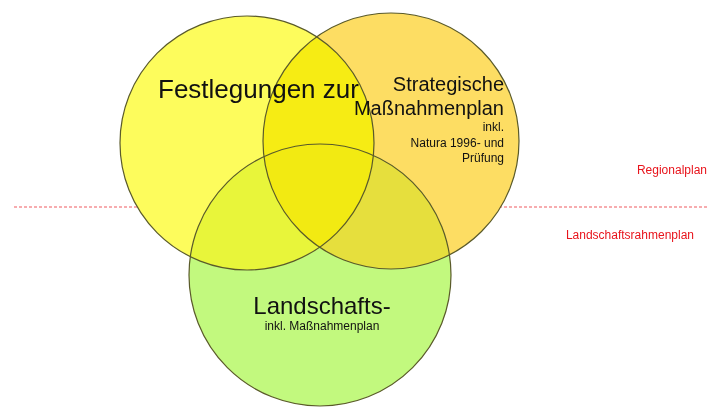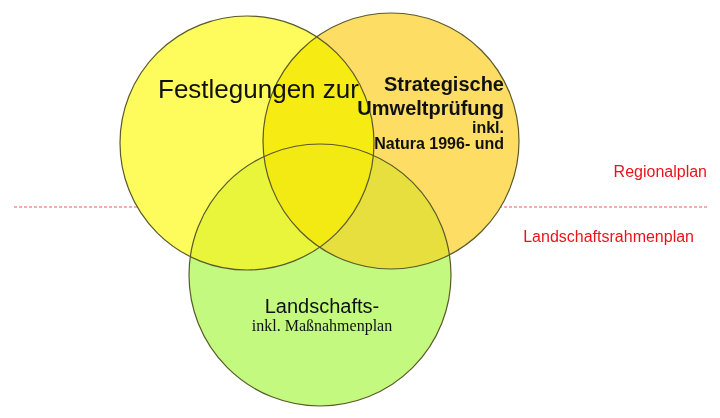--- a/index.html
+++ b/index.html
@@ -1,26 +1,26 @@
 <!DOCTYPE html>
 <html><head>
 <meta charset="utf-8">
 <style>
   html, body { margin: 0; padding: 0; background: #ffffff; }
   body { width: 720px; height: 418px; position: relative; overflow: hidden; font-family: "Liberation Sans", sans-serif; }
   svg.venn { position: absolute; left: 0; top: 0; }
   .label { position: absolute; color: #111; line-height: 1.12; white-space: nowrap; }
-  .red-label { position: absolute; color: #e8141c; font-size: 16px; white-space: nowrap; text-align: right; }
+  .red-label { position: absolute; color: #e8141c; font-size: 12px; white-space: nowrap; text-align: right; }
   #left-text { left: 158px; top: 77px; font-size: 26px; line-height: 24px; }
-  #right-text { right: 216px; top: 72px; text-align: right; font-weight: bold; }
+  #right-text { right: 216px; top: 72px; text-align: right; }
   #right-text .t1 { font-size: 20px; line-height: 24px; }
-  #right-text .t2 { font-size: 16px; line-height: 15.5px; }
+  #right-text .t2 { font-size: 12px; line-height: 15.5px; }
   #bottom-text { left: 222px; width: 200px; top: 294px; text-align: center; }
-  #bottom-text .t1 { font-size: 20px; line-height: 24px; }
-  #bottom-text .t2 { font-size: 16px; line-height: 16px; font-family: Liberation Serif, serif; }
+  #bottom-text .t1 { font-size: 24px; line-height: 24px; }
+  #bottom-text .t2 { font-size: 12px; line-height: 16px; }
   #regionalplan-label { right: 13px; top: 163px; }
   #lrp-label { right: 26px; top: 228px; }
 </style>
 </head>
 <body>
 
 <svg class="venn" width="720" height="418" viewBox="0 0 720 418">
   <defs>
     <clipPath id="clip-left">
         <circle cx="247" cy="143" r="127"></circle>
@@ -56,23 +56,24 @@
   <circle cx="391" cy="141" r="128" fill="none" stroke="#5a5a2a" stroke-width="1.2"></circle>
   <circle cx="320" cy="275" r="131" fill="none" stroke="#5a5a2a" stroke-width="1.2"></circle>
 </svg>
 
 <div id="left-text" class="label">
   <div>Festlegungen zur</div>
 </div>
 
 <div id="right-text" class="label">
   <div class="t1">Strategische</div>
-  <div class="t1">Umweltprüfung</div>
+  <div class="t1">Maßnahmenplan</div>
   <div class="t2">inkl.</div>
   <div class="t2">Natura 1996- und</div>
+  <div class="t2">Prüfung</div>
 </div>
 
 <div id="bottom-text" class="label">
   <div class="t1">Landschafts-</div>
   <div class="t2">inkl. Maßnahmenplan</div>
 </div>
 
 <div id="regionalplan-label" class="red-label">Regionalplan</div>
 <div id="lrp-label" class="red-label">Landschaftsrahmenplan</div>
 

